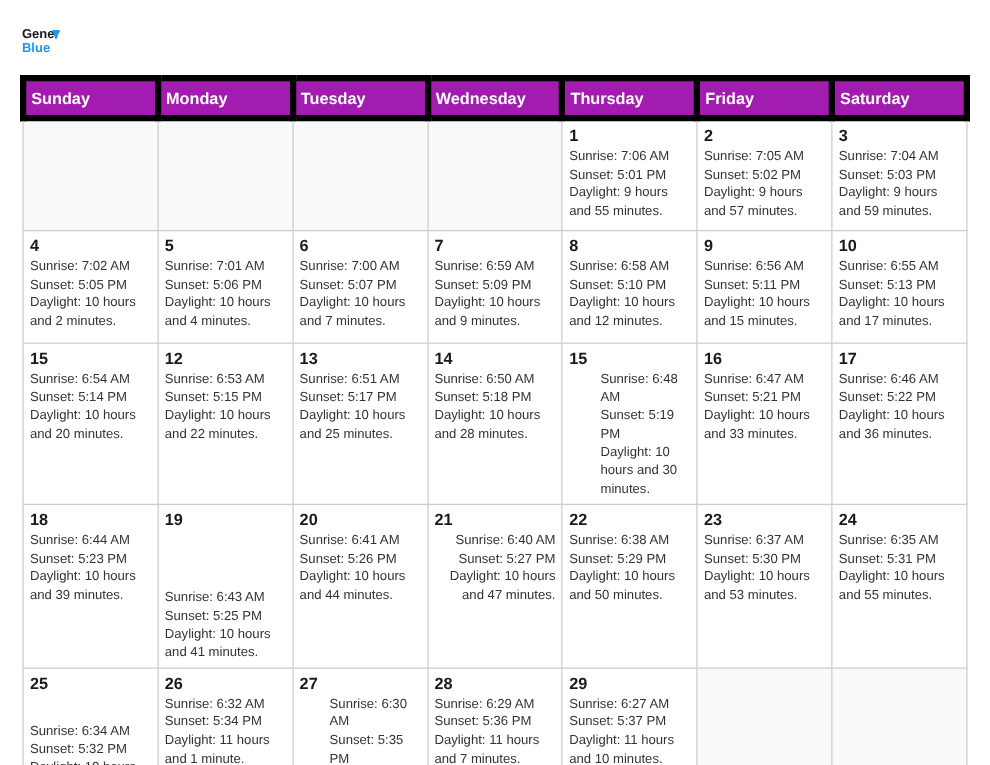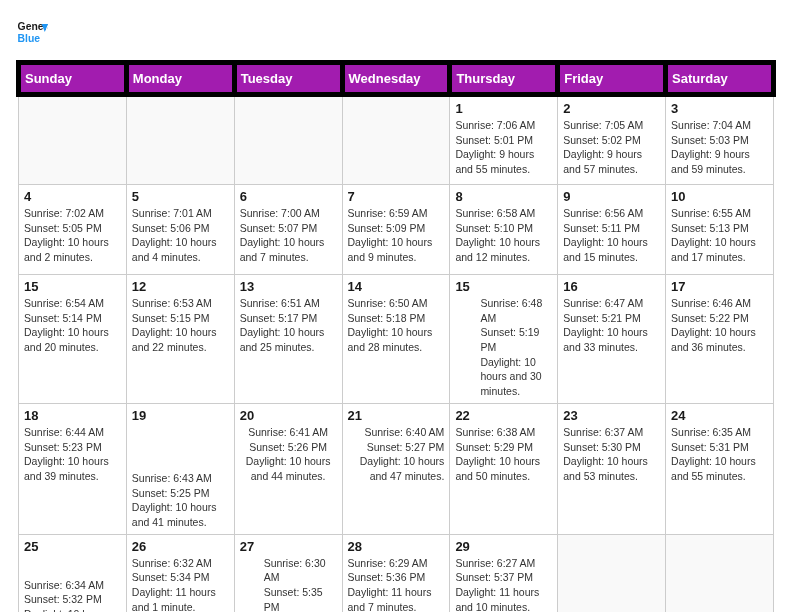--- a/index.html
+++ b/index.html
@@ -226,21 +226,21 @@
 Daylight: 10 hours and 39 minutes.</div>
         </td>
         <td>
           <span class="day-num">19</span>
           <div class="day-info" style="white-space: pre-line; margin-top: 48px;">Sunrise: 6:43 AM
 Sunset: 5:25 PM
 Daylight: 10 hours and 41 minutes.</div>
         </td>
         <td>
           <span class="day-num">20</span>
-          <div class="day-info" style="white-space: pre-line; text-align: center;">Sunrise: 6:41 AM
+          <div class="day-info" style="white-space: pre-line;">Sunrise: 6:41 AM
 Sunset: 5:26 PM
 Daylight: 10 hours and 44 minutes.</div>
         </td>
         <td>
           <span class="day-num">21</span>
           <div class="day-info" style="white-space: pre-line; text-align: right;">Sunrise: 6:40 AM
 Sunset: 5:27 PM
 Daylight: 10 hours and 47 minutes.</div>
         </td>
         <td>

